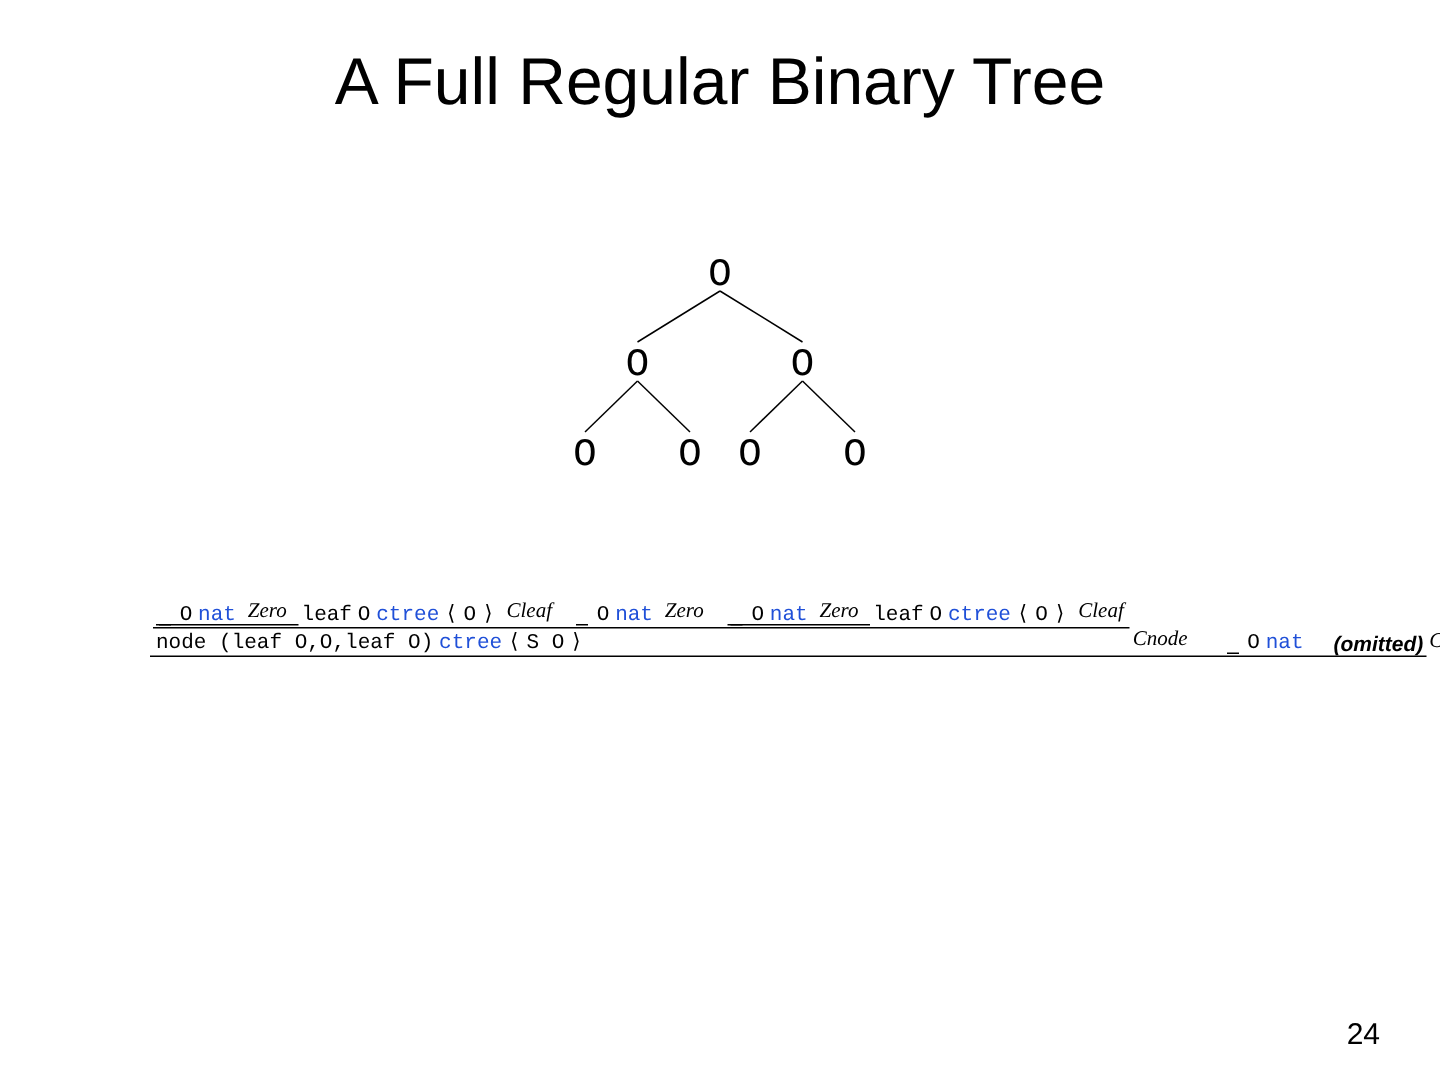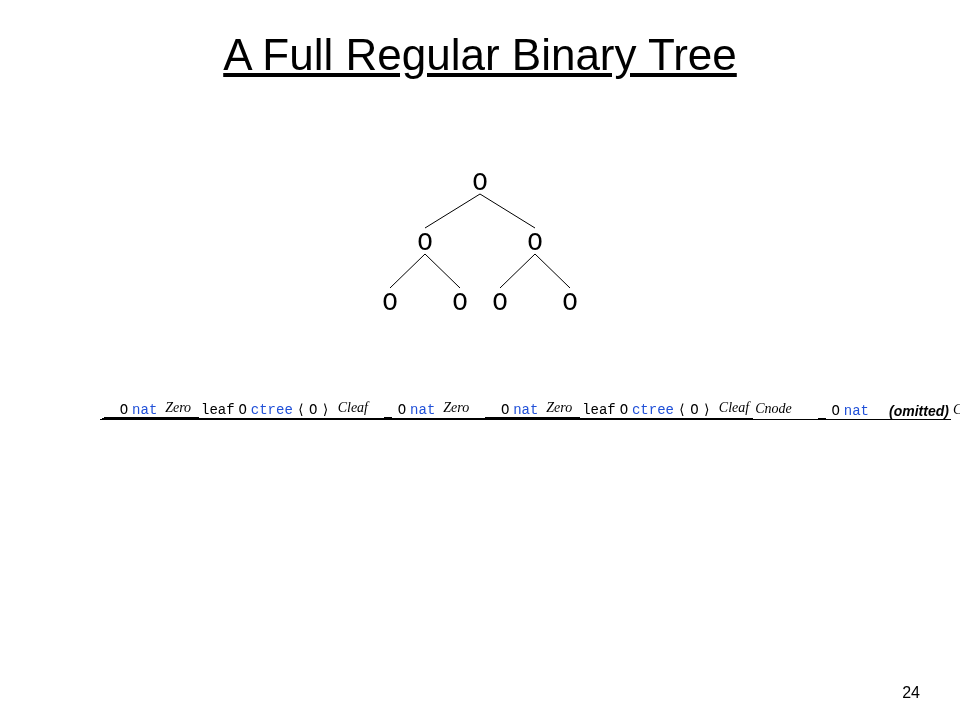--- a/index.html
+++ b/index.html
@@ -18,21 +18,20 @@
     box-sizing: border-box;
   }
   .title {
     position: absolute;
     top: 30px;
     left: 0;
     width: 100%;
     text-align: center;
     font-size: 44px;
     font-weight: 400;
-    text-decoration: underline;
   }
   .tree {
     position: absolute;
     left: 350px;
     top: 170px;
     width: 260px;
     height: 170px;
   }
   .tree-node {
     position: absolute;
@@ -63,21 +62,21 @@
   .stack > .conc { padding: 0 2px; white-space: nowrap; }
   .lbl { display: inline-block; vertical-align: bottom; margin-left: 2px; margin-bottom: 2px; }
 
   .row { display: flex; align-items: flex-end; justify-content: flex-start; flex-wrap: nowrap; }
   .gap { display: inline-block; }
 
   .pagenum {
     position: absolute;
     right: 40px;
     bottom: 18px;
-    font-size: 16px;
+    font-size: 20px;
   }
 </style>
 </head>
 <body>
 
 <div class="slide">
 
   <div class="title">A Full Regular Binary Tree</div>
 
   <div class="tree">
@@ -173,20 +172,29 @@
                         <span class="mono">⟨</span>
                         <span class="mono">O</span>
                         <span class="mono">⟩</span>
                       </span>
                     </span>
                     <span class="lbl rl">Cleaf</span>
                   </span>
                 </div>
               </div>
 
+              <div class="conc">
+                <span class="mono">node </span>
+                <span class="mono">(leaf O,O,leaf O)</span>
+                <span class="mono"> </span>
+                <span class="kw">ctree</span>
+                <span class="mono">⟨</span>
+                <span class="mono">S O</span>
+                <span class="mono">⟩</span>
+              </div>
             </div>
             <span class="lbl rl">Cnode</span>
             <span class="gap" style="width:24px"></span>
 
             <div style="display:inline-flex;align-items:flex-end">
               <span class="stack">
                 <span class="rule">&nbsp;</span>
                 <span class="conc">
                   <span class="mono">O</span>
                   <span class="mono"> </span>

